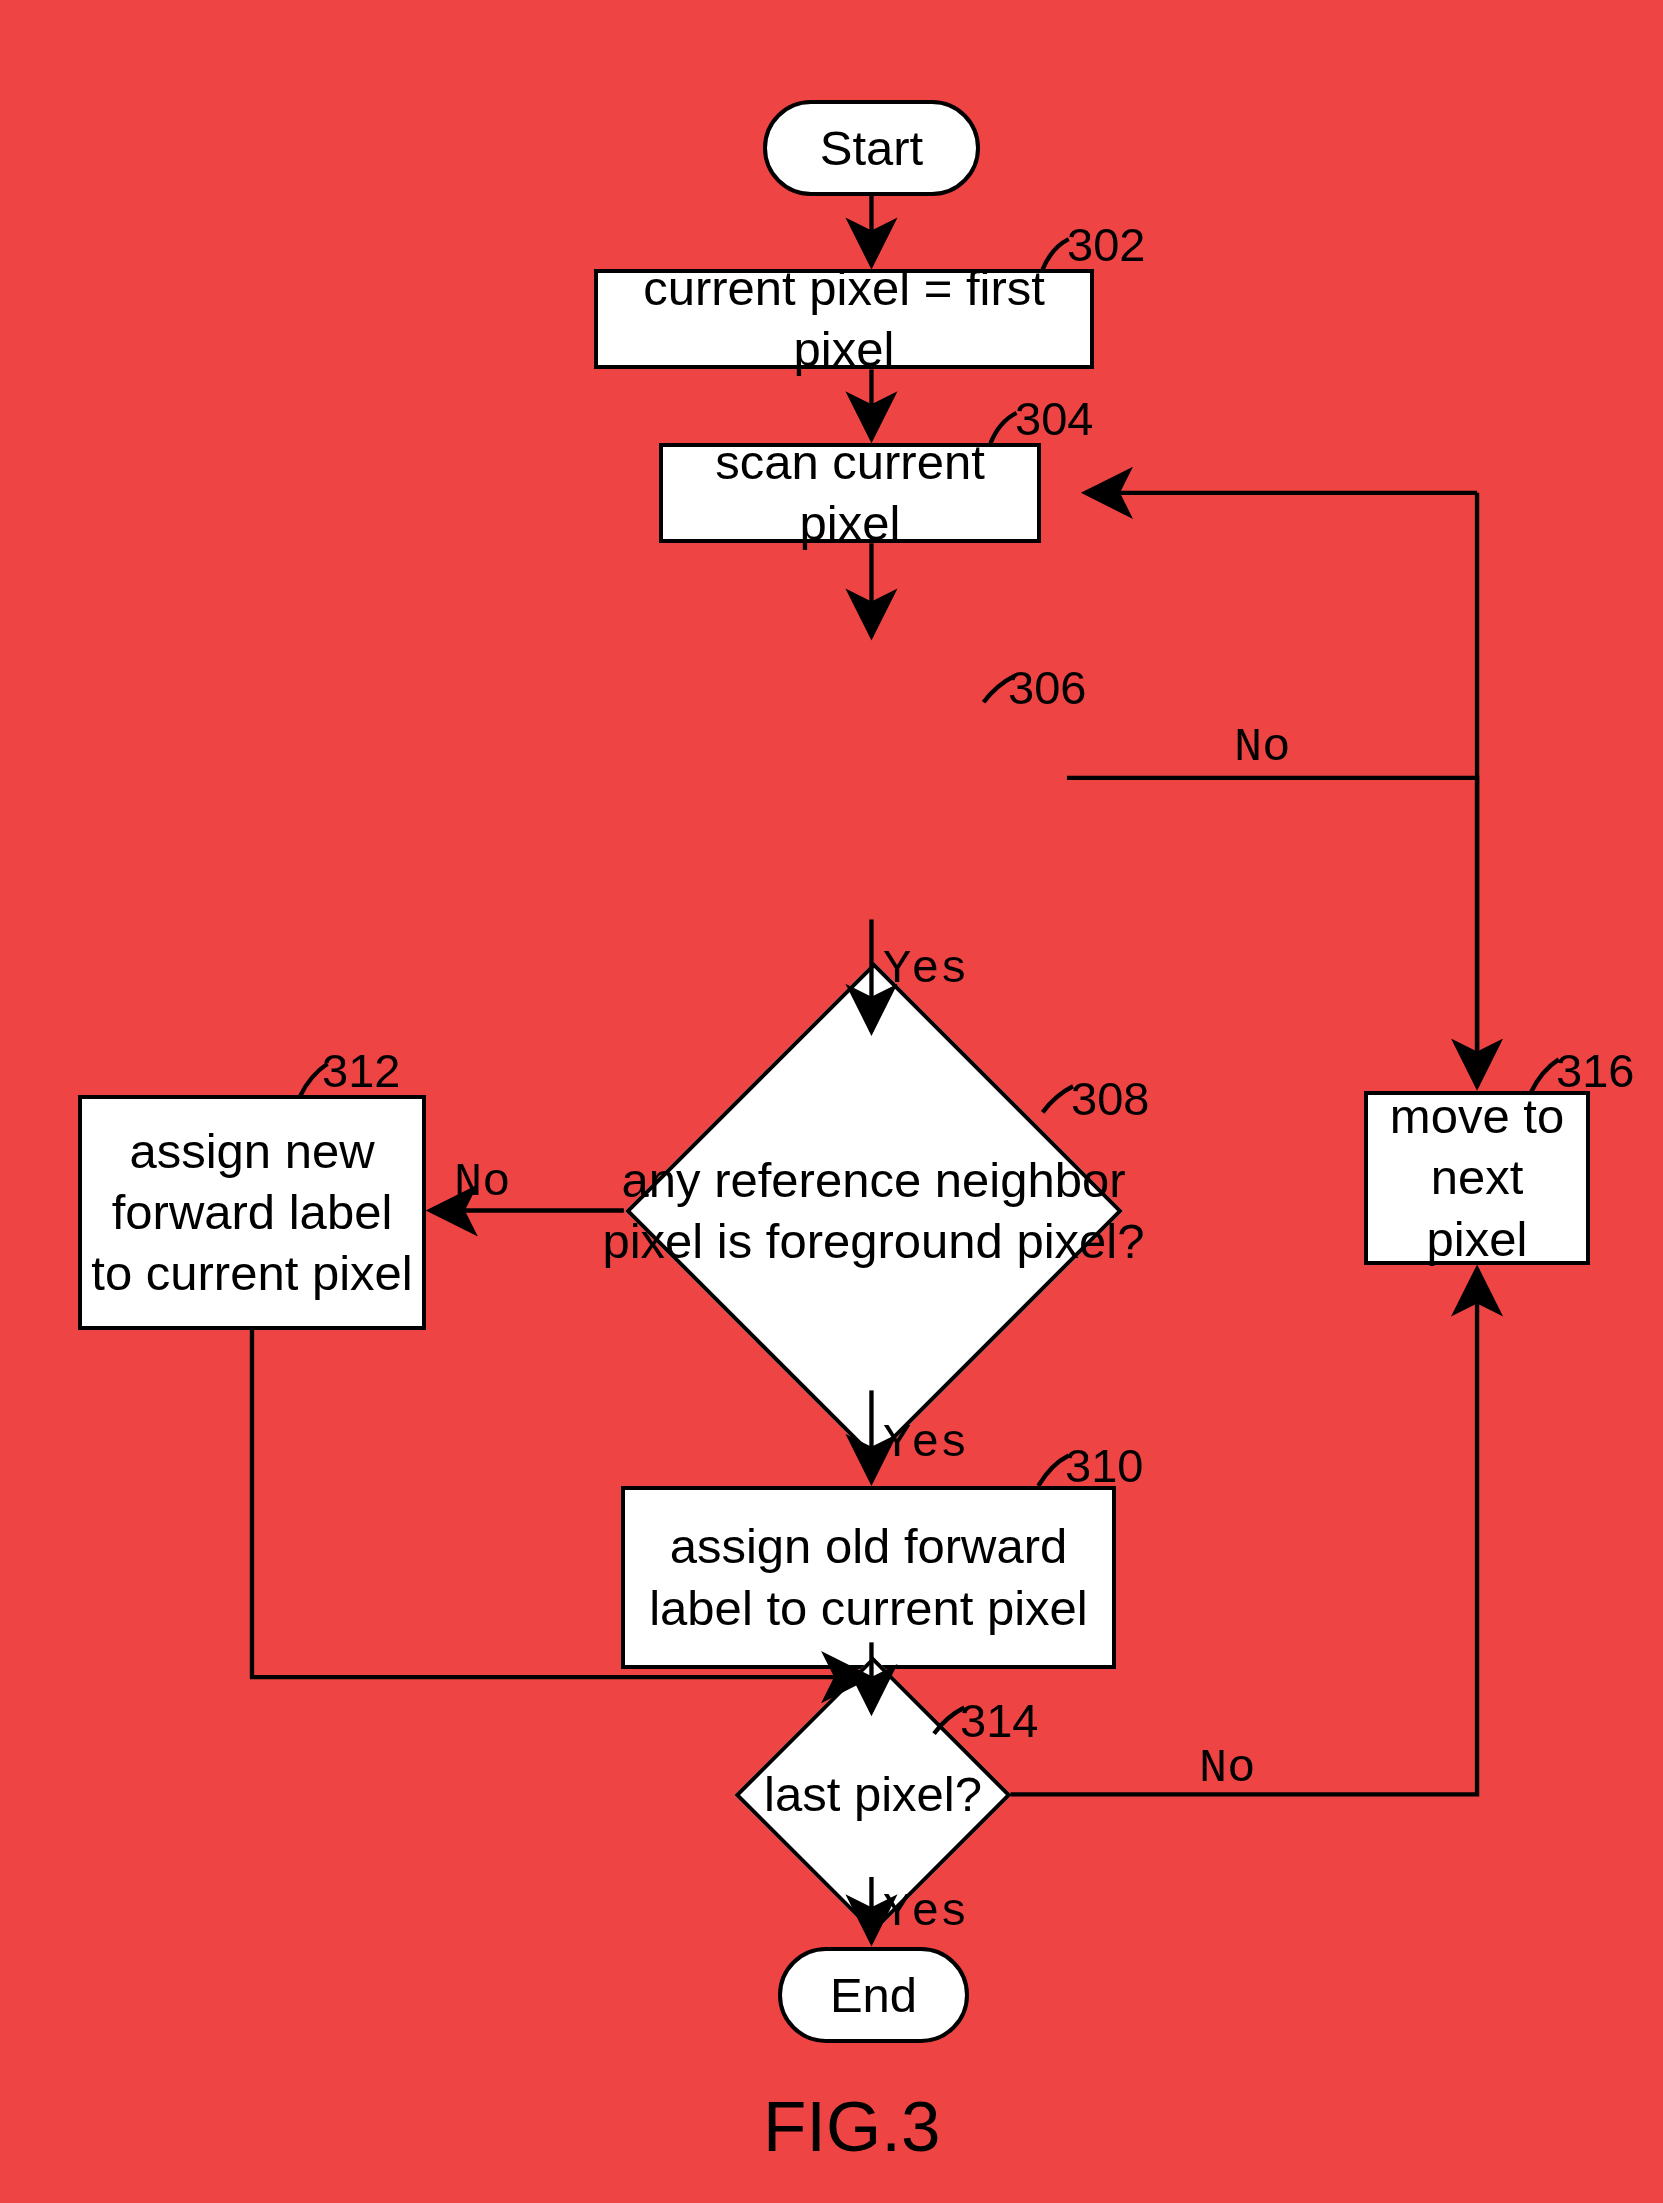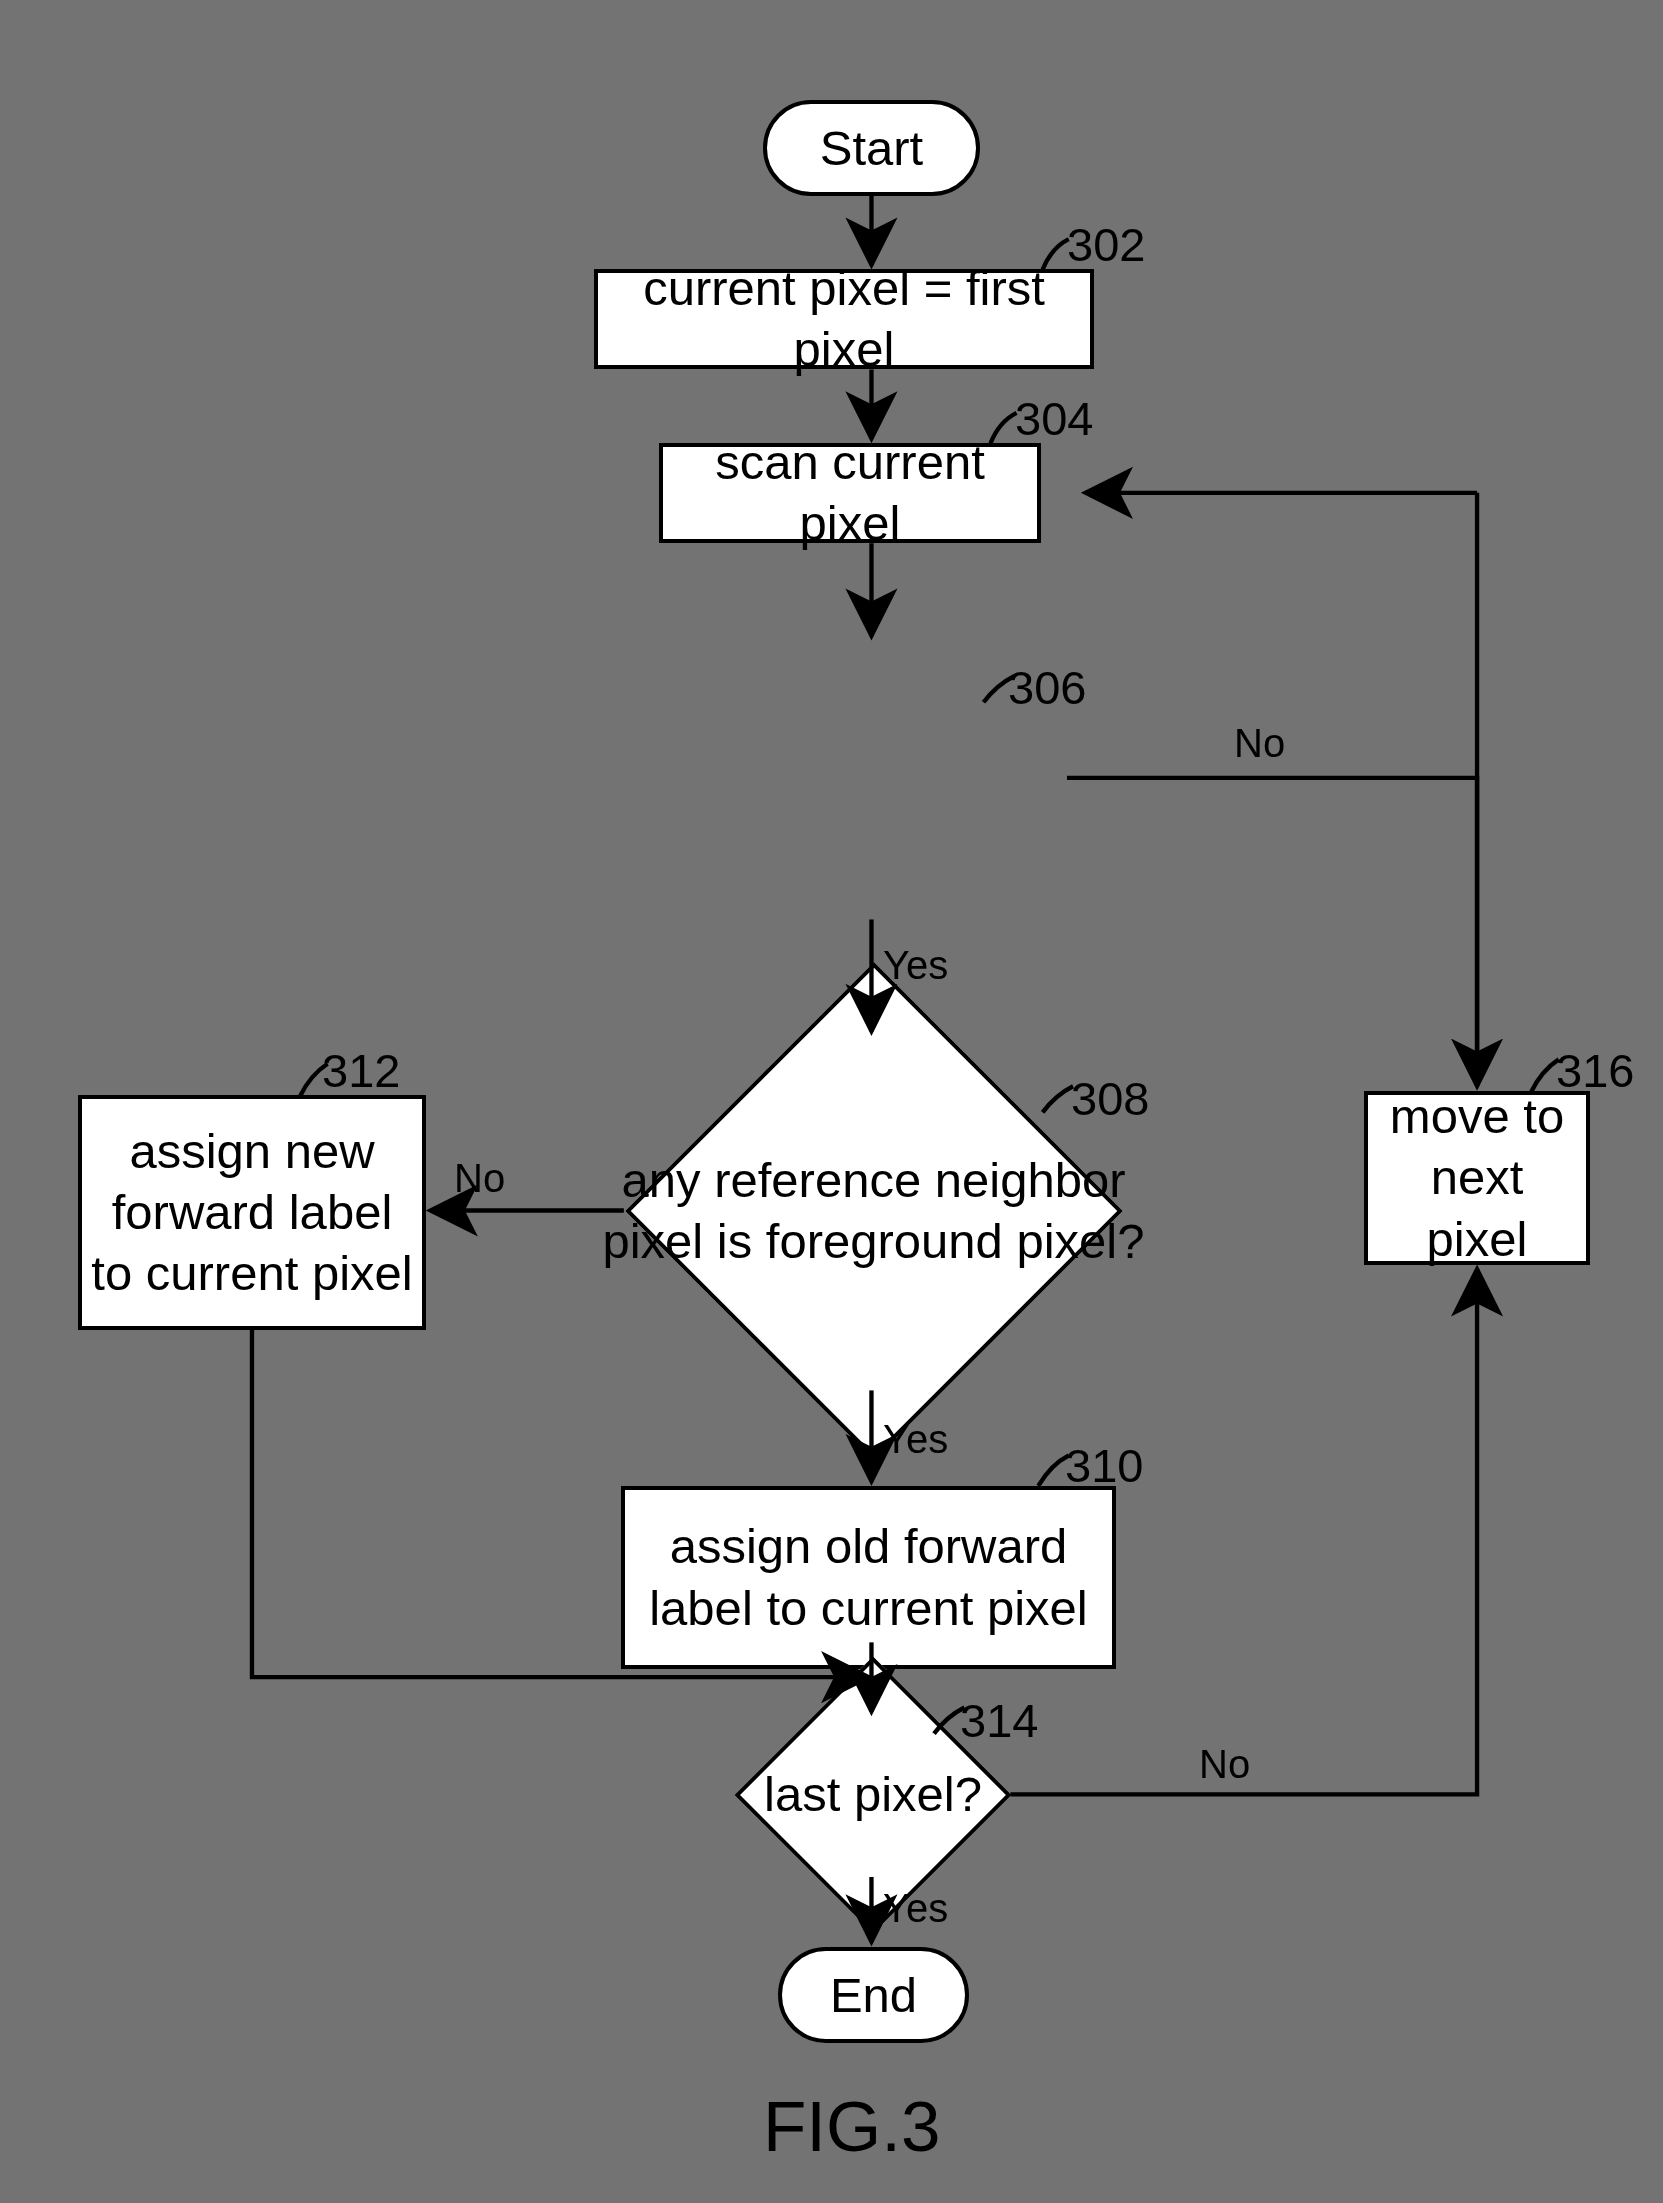--- a/index.html
+++ b/index.html
@@ -6,21 +6,21 @@
   body {
     margin: 0;
     padding: 0;
     background: #fff;
     font-family: Arial, Helvetica, sans-serif;
   }
   .canvas {
     position: relative;
     width: 1663px;
     height: 2203px;
-    background: #737373;
+    background: #ef4444;
   }
   
   .terminator {
     position: absolute;
     border: 4.3px solid #000;
     border-radius: 868px;
     display: flex;
     align-items: center;
     justify-content: center;
     font-size: 49px;
@@ -56,21 +56,22 @@
     font-size: 49px;
     line-height: 1.25;
     width: 90%;
   }
   .ref {
     position: absolute;
     font-size: 47px;
   }
   .lbl {
     position: absolute;
-    font-size: 40px;
+    font-size: 47px;
+    font-family: Liberation Mono, monospace;
   }
   .figcap {
     position: absolute;
     font-size: 71px;
     font-weight: 400;
   }
   svg.overlay {
     position: absolute;
     left: 0; top: 0;
     width: 1663px;

